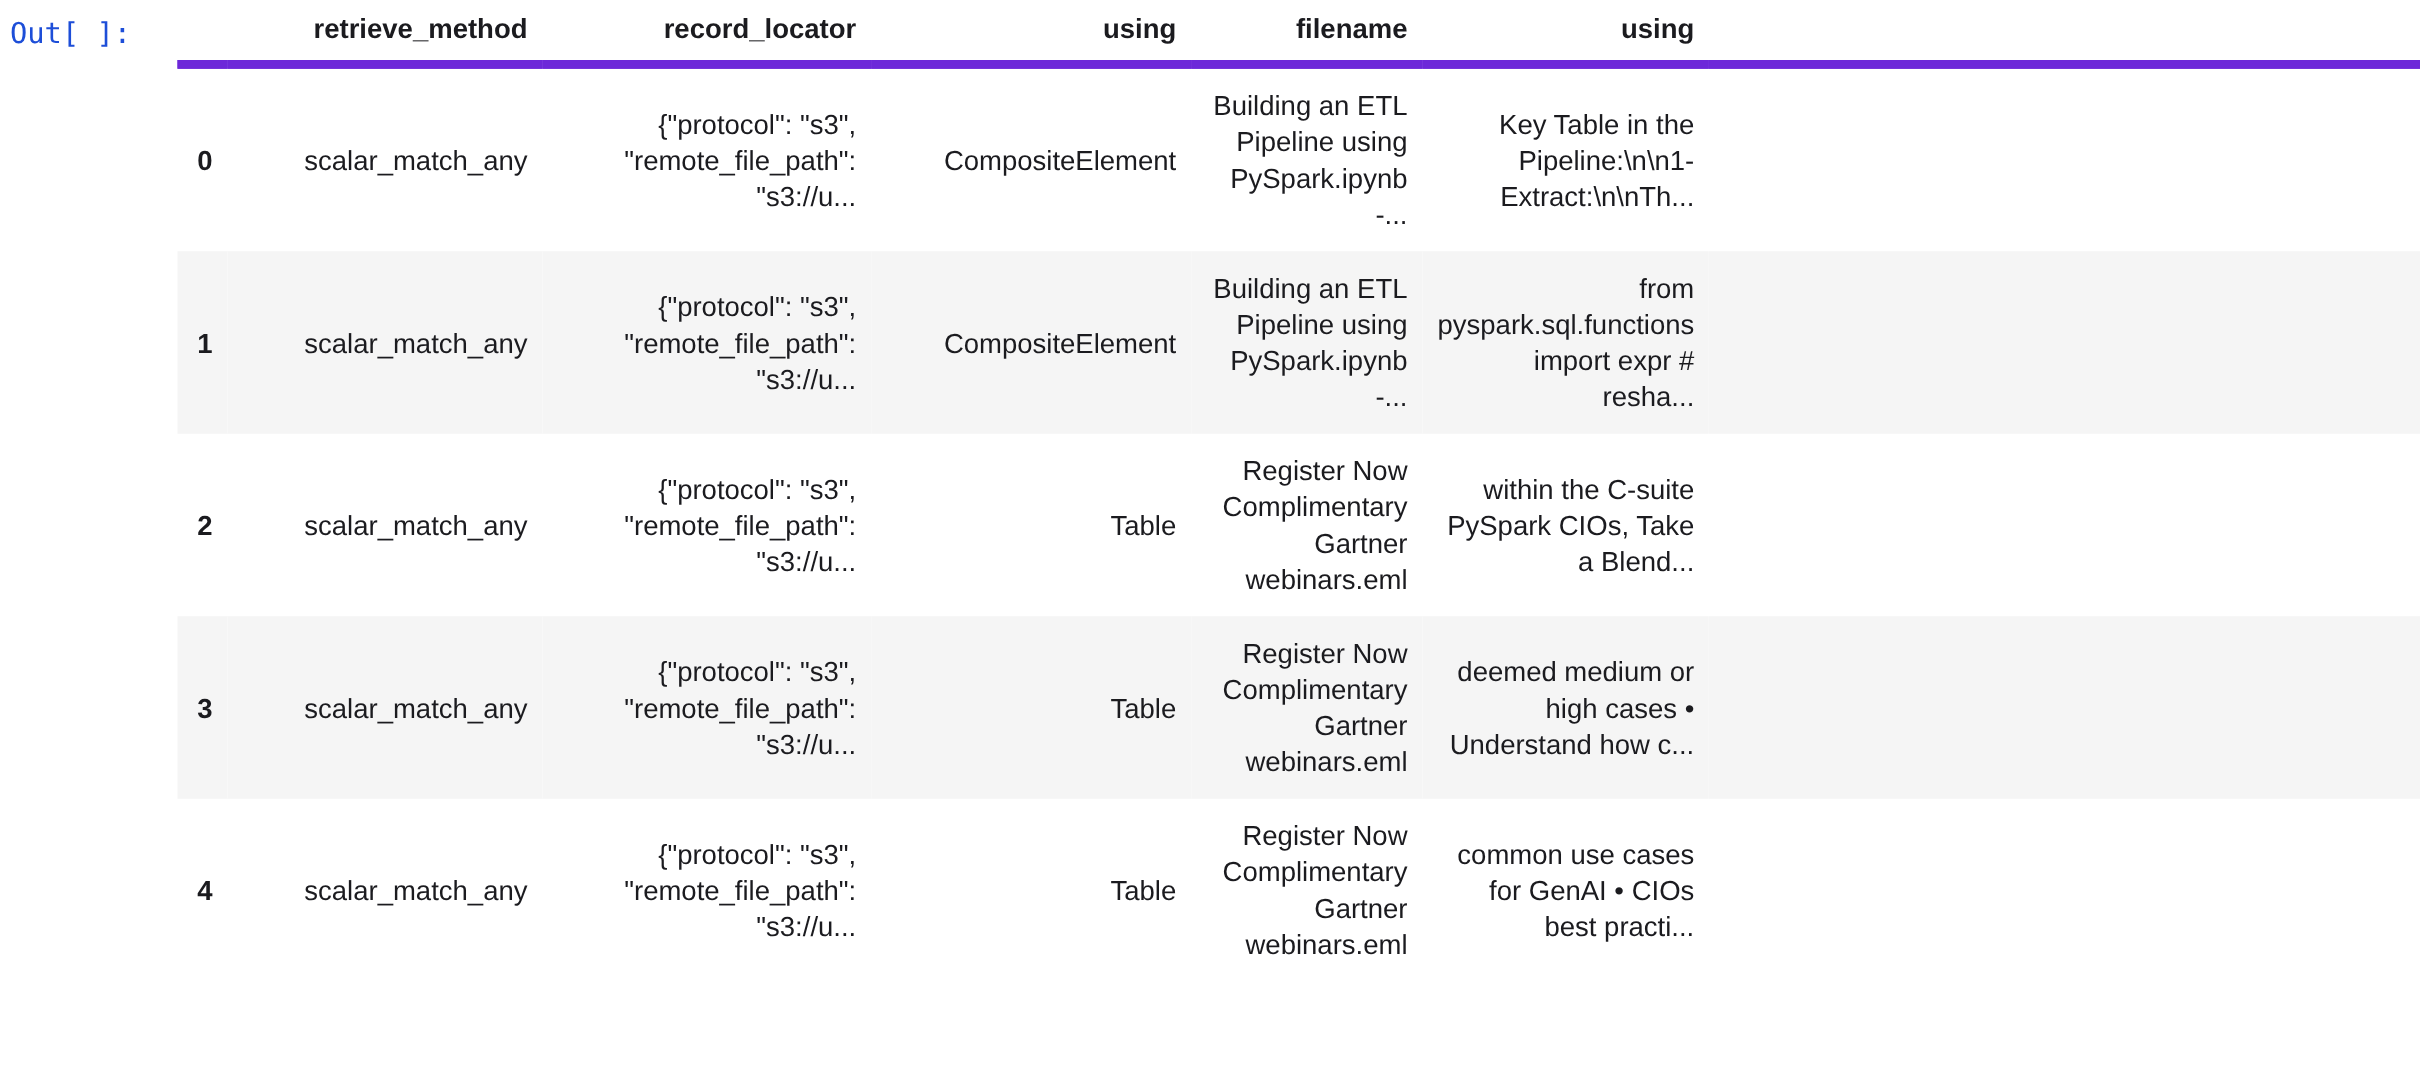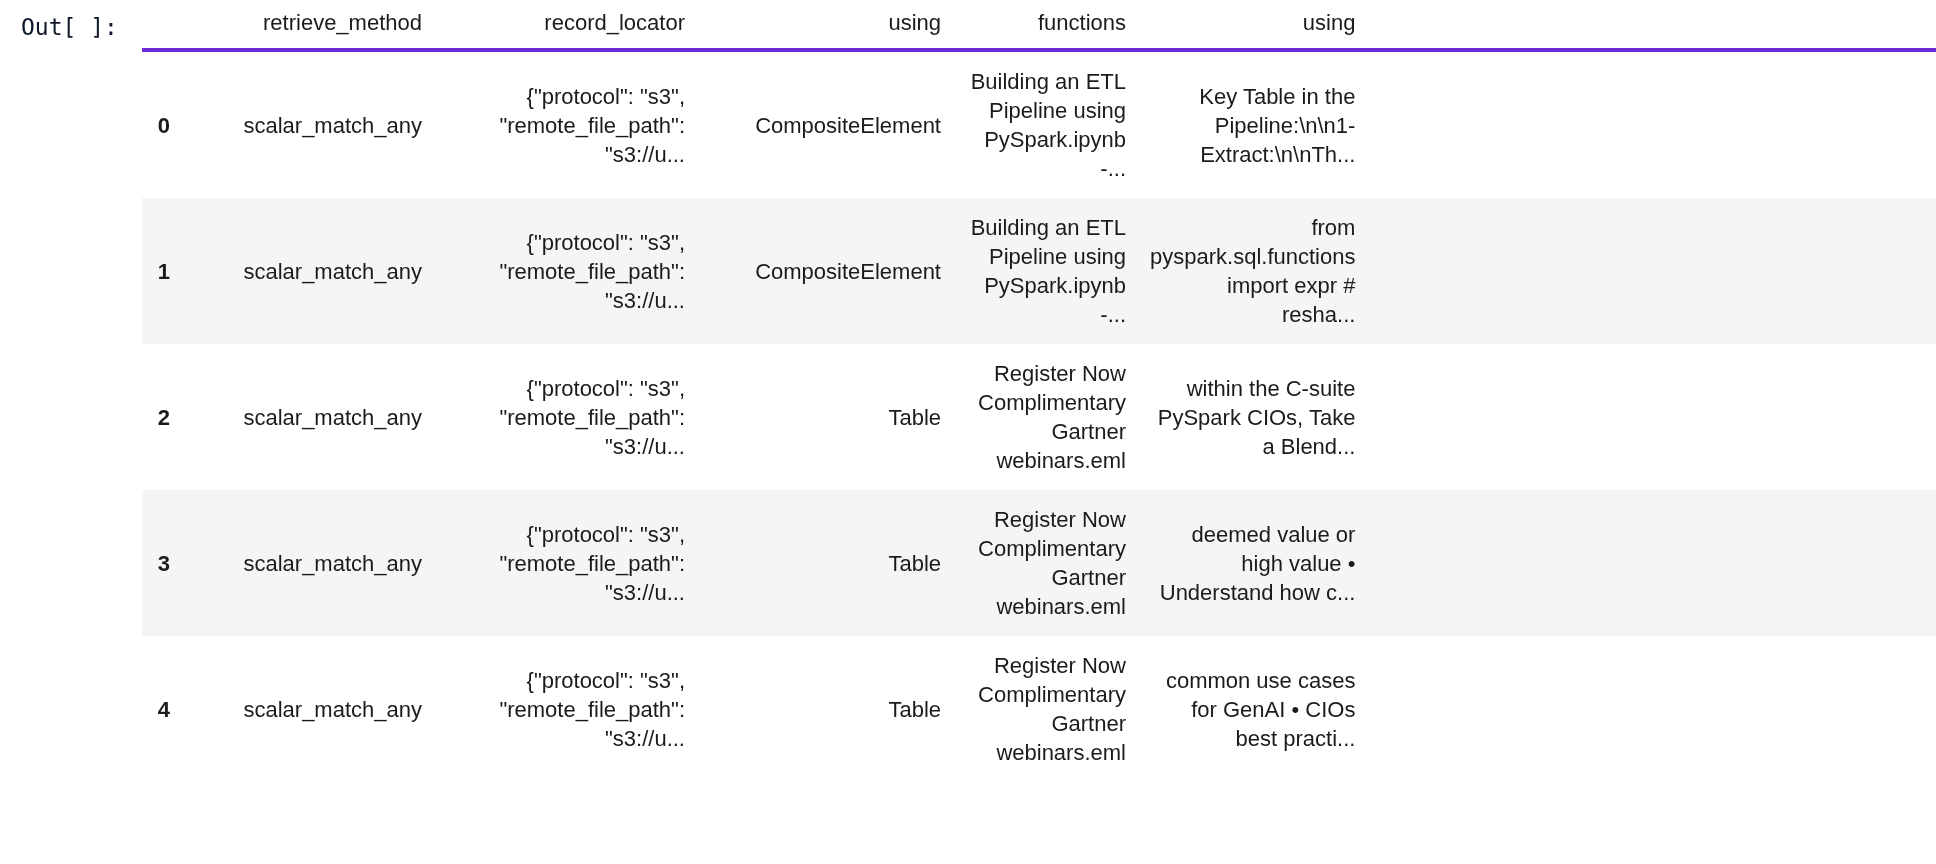--- a/index.html
+++ b/index.html
@@ -6,44 +6,44 @@
   html, body {
     width: 1936px; height: 864px;
     background: #ffffff;
     overflow: hidden;
     font-family: "Liberation Sans", "DejaVu Sans", sans-serif;
     color: #1b1b1f;
   }
   .output-area { position: relative; width: 2800px; }
   .prompt {
     position: absolute;
-    left: 21px; top: 14px;
+    left: 8px; top: 14px;
     font-family: "DejaVu Sans Mono", "Liberation Mono", monospace;
     font-size: 23px;
-    color: #0f172a;
+    color: #1d4ed8;
     white-space: pre;
   }
   .df-wrap { margin-left: 142px; }
   table.dataframe {
     border-collapse: collapse;
     table-layout: fixed;
     font-size: 22px;
     line-height: 29px;
     color: #1b1b1f;
   }
   table.dataframe th, table.dataframe td {
     text-align: right;
     vertical-align: middle;
     padding: 15px 12px;
     font-weight: normal;
   }
   table.dataframe thead th {
-    font-weight: normal;
+    font-weight: bold;
     padding: 10px 12px 12px 12px;
-    border-bottom: 4px solid #6d28d9;
+    border-bottom: 7px solid #6d28d9;
     line-height: 26px;
   }
   table.dataframe tbody th { font-weight: bold; }
   table.dataframe tbody tr:nth-child(even) { background: #f5f5f5; }
   col.c-index  { width: 40px; }
   col.c-method { width: 252px; }
   col.c-locator{ width: 263px; }
   col.c-type   { width: 256px; }
   col.c-file   { width: 185px; }
   col.c-text   { width: 229px; }
@@ -71,21 +71,21 @@
           <col class="c-file">
           <col class="c-text">
           <col class="c-embed">
       </colgroup>
       <thead>
         <tr>
           <th></th>
           <th>retrieve_method</th>
           <th>record_locator</th>
           <th>using</th>
-          <th>functions</th>
+          <th>filename</th>
           <th>using</th>
           <th></th>
         </tr>
       </thead>
       <tbody>
         <tr>
           <th>0</th>
           <td>scalar_match_any</td>
           <td>{"protocol": "s3", "remote_file_path": "s3://u...</td>
           <td>CompositeElement</td>
@@ -110,21 +110,21 @@
           <td>Register Now Complimentary Gartner webinars.eml</td>
           <td>within the C-suite PySpark CIOs, Take a Blend...</td>
           <td class="embed">eJztXA1zI7eR/SsopZJLqiQtKVFf</td>
         </tr>
         <tr>
           <th>3</th>
           <td>scalar_match_any</td>
           <td>{"protocol": "s3", "remote_file_path": "s3://u...</td>
           <td>Table</td>
           <td>Register Now Complimentary Gartner webinars.eml</td>
-          <td>deemed value or high value • Understand how c...</td>
+          <td>deemed medium or high cases • Understand how c...</td>
           <td class="embed">eJztXA1zI7eR/SsopZJLqiQtKVFf</td>
         </tr>
         <tr>
           <th>4</th>
           <td>scalar_match_any</td>
           <td>{"protocol": "s3", "remote_file_path": "s3://u...</td>
           <td>Table</td>
           <td>Register Now Complimentary Gartner webinars.eml</td>
           <td>common use cases for GenAI • CIOs best practi...</td>
           <td class="embed">eJztXA1zI7eR/SsopZJLqiQtKVFf</td>

